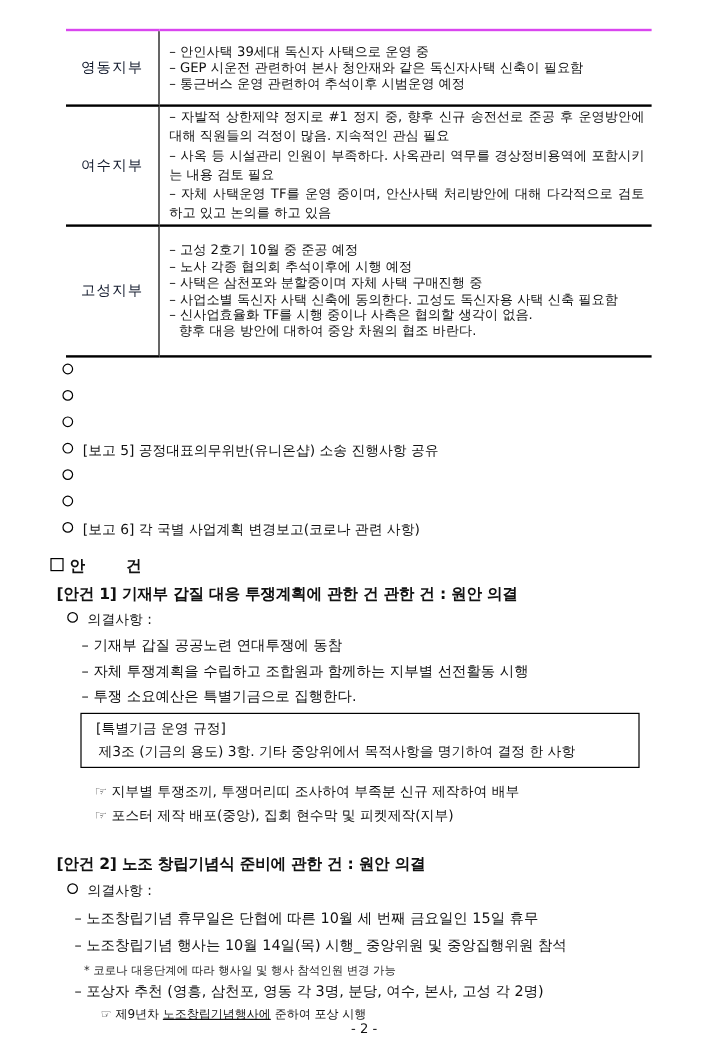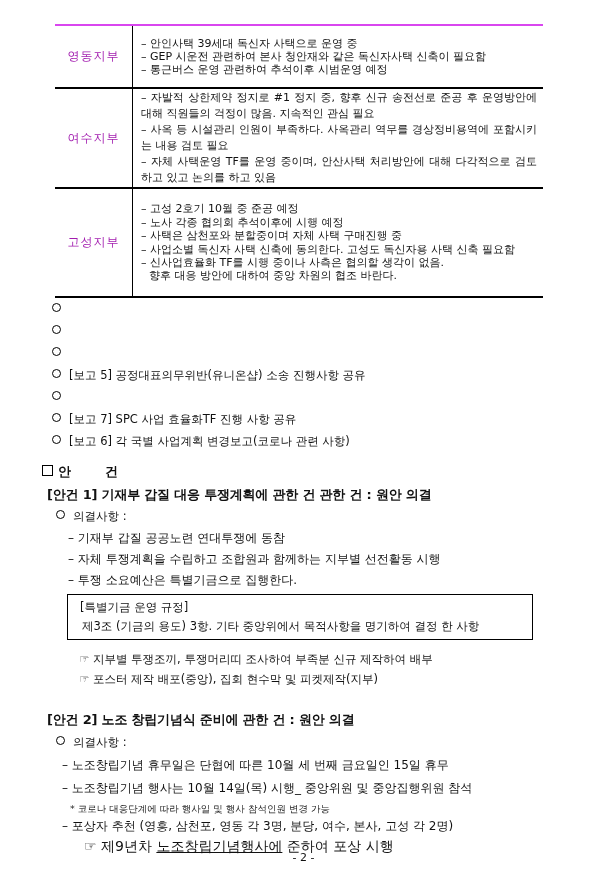--- a/index.html
+++ b/index.html
@@ -1,37 +1,37 @@
 <!DOCTYPE html>
 <html><head>
 <meta charset="utf-8">
 <style>
   html, body { margin:0; padding:0; background:#ffffff; }
   body { width:607px; height:872px; position:relative; overflow:hidden;
          font-family:"DejaVu Sans", sans-serif; color:#111; }
   .tbl { position:absolute; left:55px; top:24px; width:488px; border-collapse:collapse; }
   .tbl td { border-top:2px solid #d946ef; border-bottom:2px solid #000; vertical-align:middle; padding:0; }
-  .tbl td.lab { width:77px; border-right:1px solid #000; text-align:center; font-size:12px; color:#a21caf; letter-spacing:1px; }
+  .tbl td.lab { width:77px; border-right:1px solid #000; text-align:center; font-size:12px; color:#0f172a; letter-spacing:1px; }
   .tbl td.cnt { padding:1px 6px 1px 8px; font-size:11px; line-height:13.2px; text-align:justify; }
   .line { display:block; white-space:normal; }
   .line.ind { padding-left:8px; }
   .rep { position:absolute; left:52px; font-size:11.5px; white-space:nowrap; }
   .circ { display:inline-block; width:7px; height:7px; border:1.5px solid #000; border-radius:50%; margin-right:8px; vertical-align:1px; }
   .sect { position:absolute; left:42px; top:463px; font-size:13px; font-weight:bold; white-space:nowrap; }
   .sq { display:inline-block; width:9px; height:9px; border:1.2px solid #000; margin-right:5px; vertical-align:0px; }
   .sect .sp { display:inline-block; width:34px; }
   .agenda { position:absolute; left:47px; font-size:13px; font-weight:bold; white-space:nowrap; letter-spacing:-0.2px; }
   .sub { position:absolute; left:56px; font-size:11.5px; white-space:nowrap; }
   .dash { position:absolute; left:68px; font-size:12px; white-space:nowrap; }
   .box { position:absolute; left:67px; top:594px; width:464px; height:44px; border:1.5px solid #000; font-size:11.5px; }
   .box .l1 { position:absolute; left:12px; top:5px; white-space:nowrap; }
   .box .l2 { position:absolute; left:14px; top:24px; white-space:nowrap; }
   .hand { position:absolute; left:79px; font-size:11.5px; white-space:nowrap; }
   .note { position:absolute; left:70px; font-size:9.5px; white-space:nowrap; color:#222; }
-  .hand2 { position:absolute; left:84px; font-size:14px; white-space:nowrap; }
+  .hand2 { position:absolute; left:84px; font-size:10px; white-space:nowrap; }
   .uline { text-decoration:underline; }
   .page { position:absolute; left:0; width:607px; top:851px; text-align:center; font-size:11px; }
 </style>
 </head>
 <body>
 
 <table class="tbl">
   <tbody>
       <tr style="height:63px;">
     <td class="lab">영동지부</td>
@@ -61,21 +61,21 @@
     </td>
   </tr>
 </tbody>
   </table>
 
 <div class="rep" style="top:302px;"><span class="circ"></span></div>
 <div class="rep" style="top:324px;"><span class="circ"></span></div>
 <div class="rep" style="top:346px;"><span class="circ"></span></div>
 <div class="rep" style="top:368px;"><span class="circ"></span><span>[보고 5] 공정대표의무위반(유니온샵) 소송 진행사항 공유</span></div>
 <div class="rep" style="top:390px;"><span class="circ"></span></div>
-<div class="rep" style="top:412px;"><span class="circ"></span><span>[보고 7] SPC 사업 효율화TF 진행 사항 공유</span></div>
+<div class="rep" style="top:412px;"><span class="circ"></span></div>
 <div class="rep" style="top:434px;"><span class="circ"></span><span>[보고 6] 각 국별 사업계획 변경보고(코로나 관련 사항)</span></div>
 
 <div class="sect">
   <span class="sq"></span><span>안</span><span class="sp"></span><span>건</span>
 </div>
 
 <div class="agenda" style="top:486px;">[안건 1] 기재부 갑질 대응 투쟁계획에 관한 건 관한 건 : 원안 의결</div>
 <div class="sub" style="top:509px;"><span class="circ"></span><span>의결사항 :</span></div>
 <div class="dash" style="top:530px;">– 기재부 갑질 공공노련 연대투쟁에 동참</div>
 <div class="dash" style="top:551px;">– 자체 투쟁계획을 수립하고 조합원과 함께하는 지부별 선전활동 시행</div>

